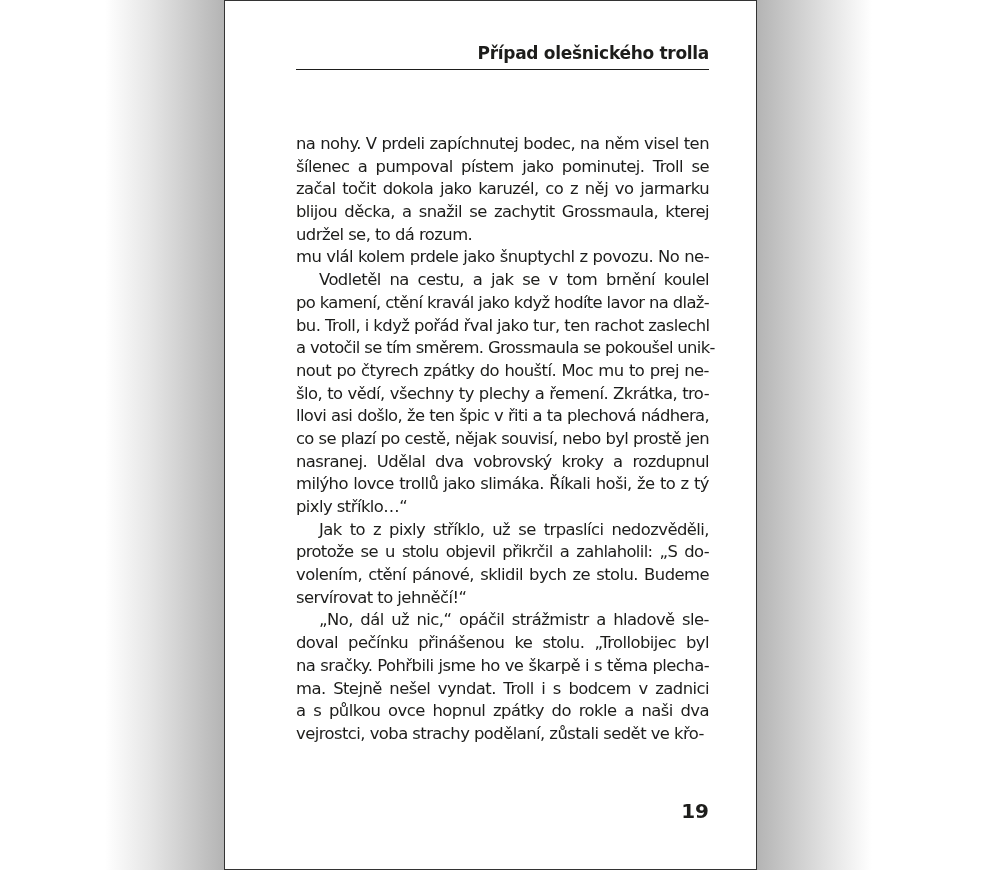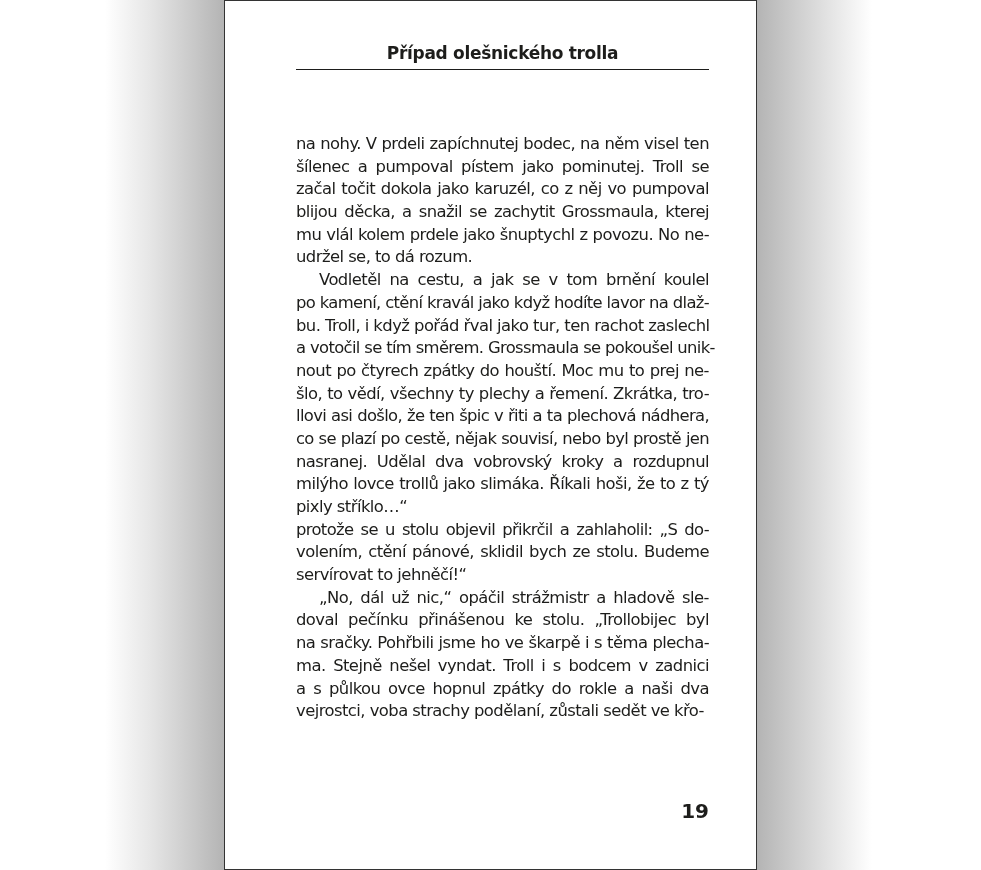--- a/index.html
+++ b/index.html
@@ -17,21 +17,21 @@
     background: linear-gradient(to right, #b4b4b4 0px, #e2e2e2 70px, #ffffff 115px, #ffffff 224px);
   }
   .page {
     position: absolute; left: 224px; top: 0; width: 531px; height: 868px;
     background: #ffffff;
     border: 1px solid #333333;
     box-sizing: content-box;
   }
   .running-head {
     position: absolute; left: 71px; top: 42px; width: 413px;
-    text-align: center; font-weight: bold; font-size: 17px; color: #1d1d1b;
+    text-align: right; font-weight: bold; font-size: 17px; color: #1d1d1b;
     font-family: "DejaVu Sans", sans-serif; letter-spacing: -0.3px;
   }
   .head-rule {
     position: absolute; left: 71px; top: 68px; width: 413px; height: 1px;
     background: #1d1d1b;
   }
   .text-block {
     position: absolute; left: 71px; top: 100px; width: 413px;
     font-size: 16.4px; line-height: 22.7px; color: #1d1d1b;
     font-family: "DejaVu Sans", sans-serif; letter-spacing: -0.55px; margin-top: 32px;
@@ -55,39 +55,40 @@
 <div class="shade-right"></div>
 
 <div class="page">
   <div class="running-head">Případ olešnického trolla</div>
   <div class="head-rule"></div>
 
   <div class="text-block" id="text-block">
       <div>
         <span class="line">na nohy. V prdeli zapíchnutej bodec, na něm visel ten</span>
         <span class="line">šílenec a pumpoval pístem jako pominutej. Troll se</span>
-        <span class="line">začal točit dokola jako karuzél, co z něj vo pumpoval</span>
+        <span class="line">začal točit dokola jako karuzél, co z něj vo jarmarku</span>
         <span class="line">blijou děcka, a snažil se zachytit Grossmaula, kterej</span>
+        <span class="line last">udržel se, to dá rozum.</span>
         <span class="line">mu vlál kolem prdele jako šnuptychl z povozu. No ne-</span>
-        <span class="line last">udržel se, to dá rozum.</span>
       </div>
       <div>
         <span class="line indent">Vodletěl na cestu, a jak se v tom brnění koulel</span>
         <span class="line" style="letter-spacing: -0.65px;">po kamení, ctění kravál jako když hodíte lavor na dlaž-</span>
         <span class="line">bu. Troll, i když pořád řval jako tur, ten rachot zaslechl</span>
         <span class="line" style="letter-spacing: -0.65px;">a votočil se tím směrem. Grossmaula se pokoušel unik-</span>
         <span class="line">nout po čtyrech zpátky do houští. Moc mu to prej ne-</span>
         <span class="line">šlo, to vědí, všechny ty plechy a řemení. Zkrátka, tro-</span>
         <span class="line" style="letter-spacing: -0.65px;">llovi asi došlo, že ten špic v řiti a ta plechová nádhera,</span>
         <span class="line" style="letter-spacing: -0.65px;">co se plazí po cestě, nějak souvisí, nebo byl prostě jen</span>
         <span class="line">nasranej. Udělal dva vobrovský kroky a rozdupnul</span>
         <span class="line">milýho lovce trollů jako slimáka. Říkali hoši, že to z tý</span>
         <span class="line last">pixly stříklo…“</span>
       </div>
       <div>
+        <span class="line indent">Jak to z pixly stříklo, už se trpaslíci nedozvěděli,</span>
         <span class="line" style="letter-spacing: -0.65px;">protože se u stolu objevil přikrčil a zahlaholil: „S do-</span>
         <span class="line">volením, ctění pánové, sklidil bych ze stolu. Budeme</span>
         <span class="line last">servírovat to jehněčí!“</span>
       </div>
       <div>
         <span class="line indent">„No, dál už nic,“ opáčil strážmistr a hladově sle-</span>
         <span class="line">doval pečínku přinášenou ke stolu. „Trollobijec byl</span>
         <span class="line">na sračky. Pohřbili jsme ho ve škarpě i s těma plecha-</span>
         <span class="line">ma. Stejně nešel vyndat. Troll i s bodcem v zadnici</span>
         <span class="line">a s půlkou ovce hopnul zpátky do rokle a naši dva</span>

